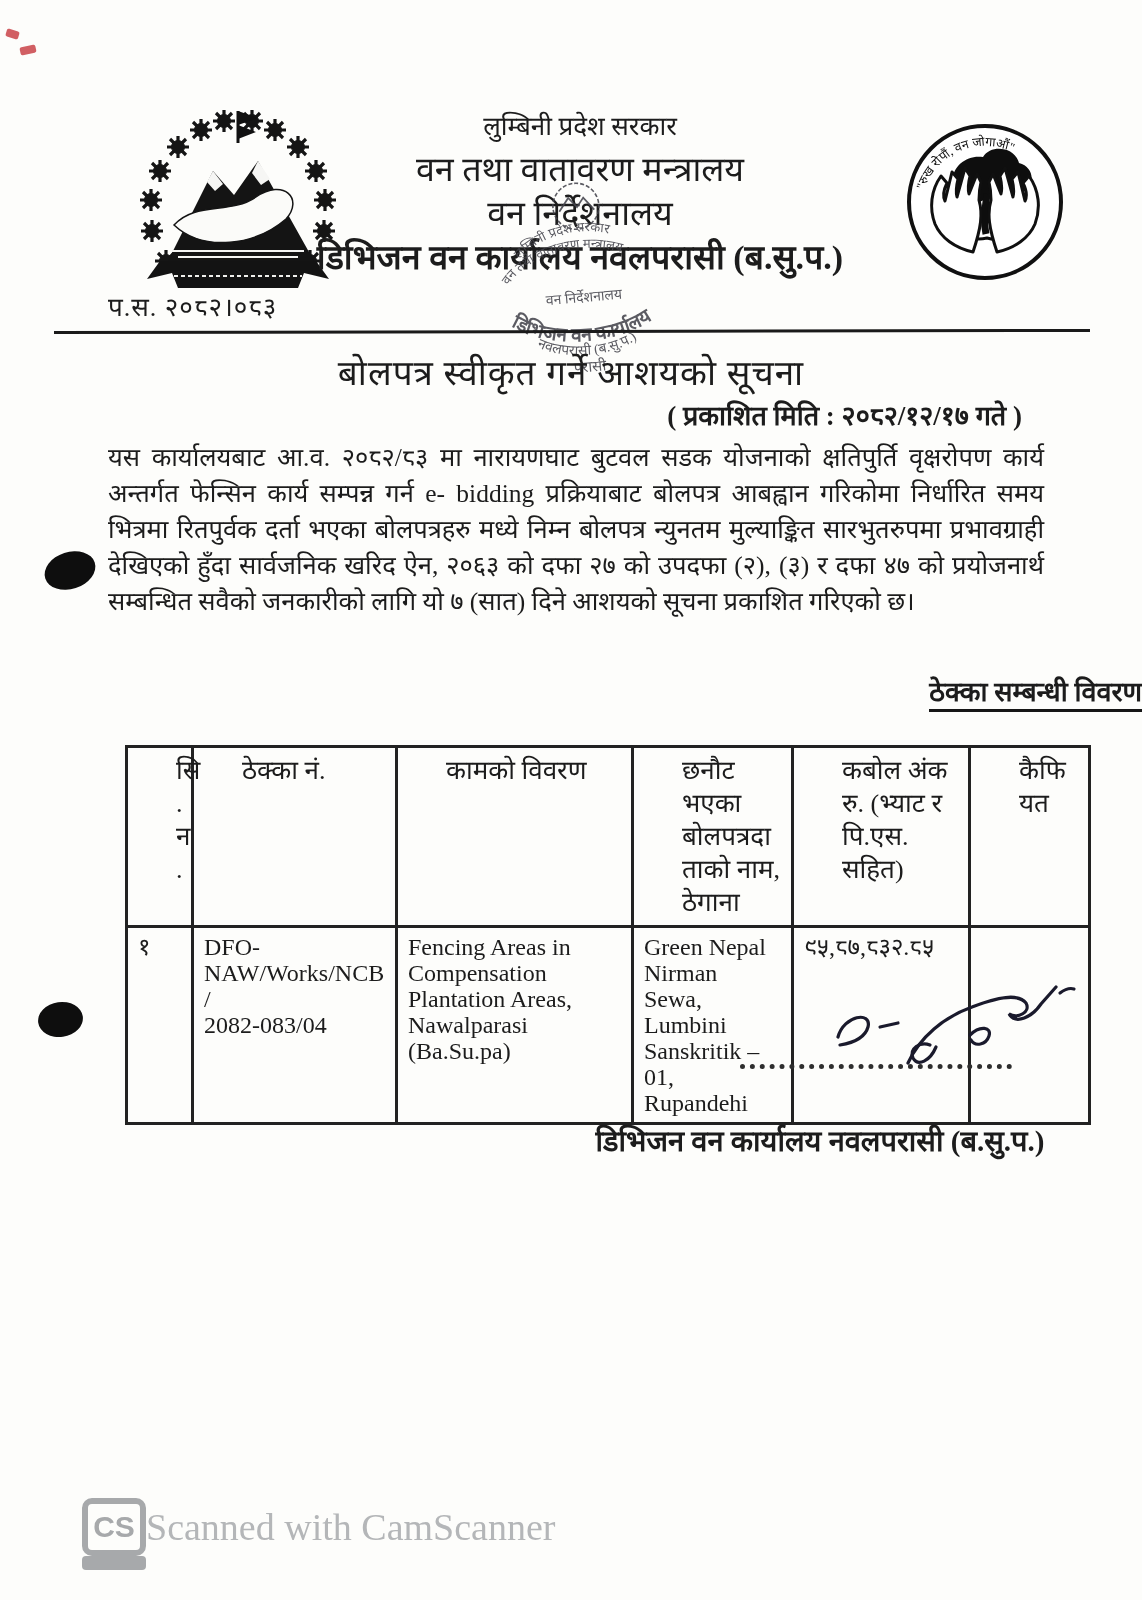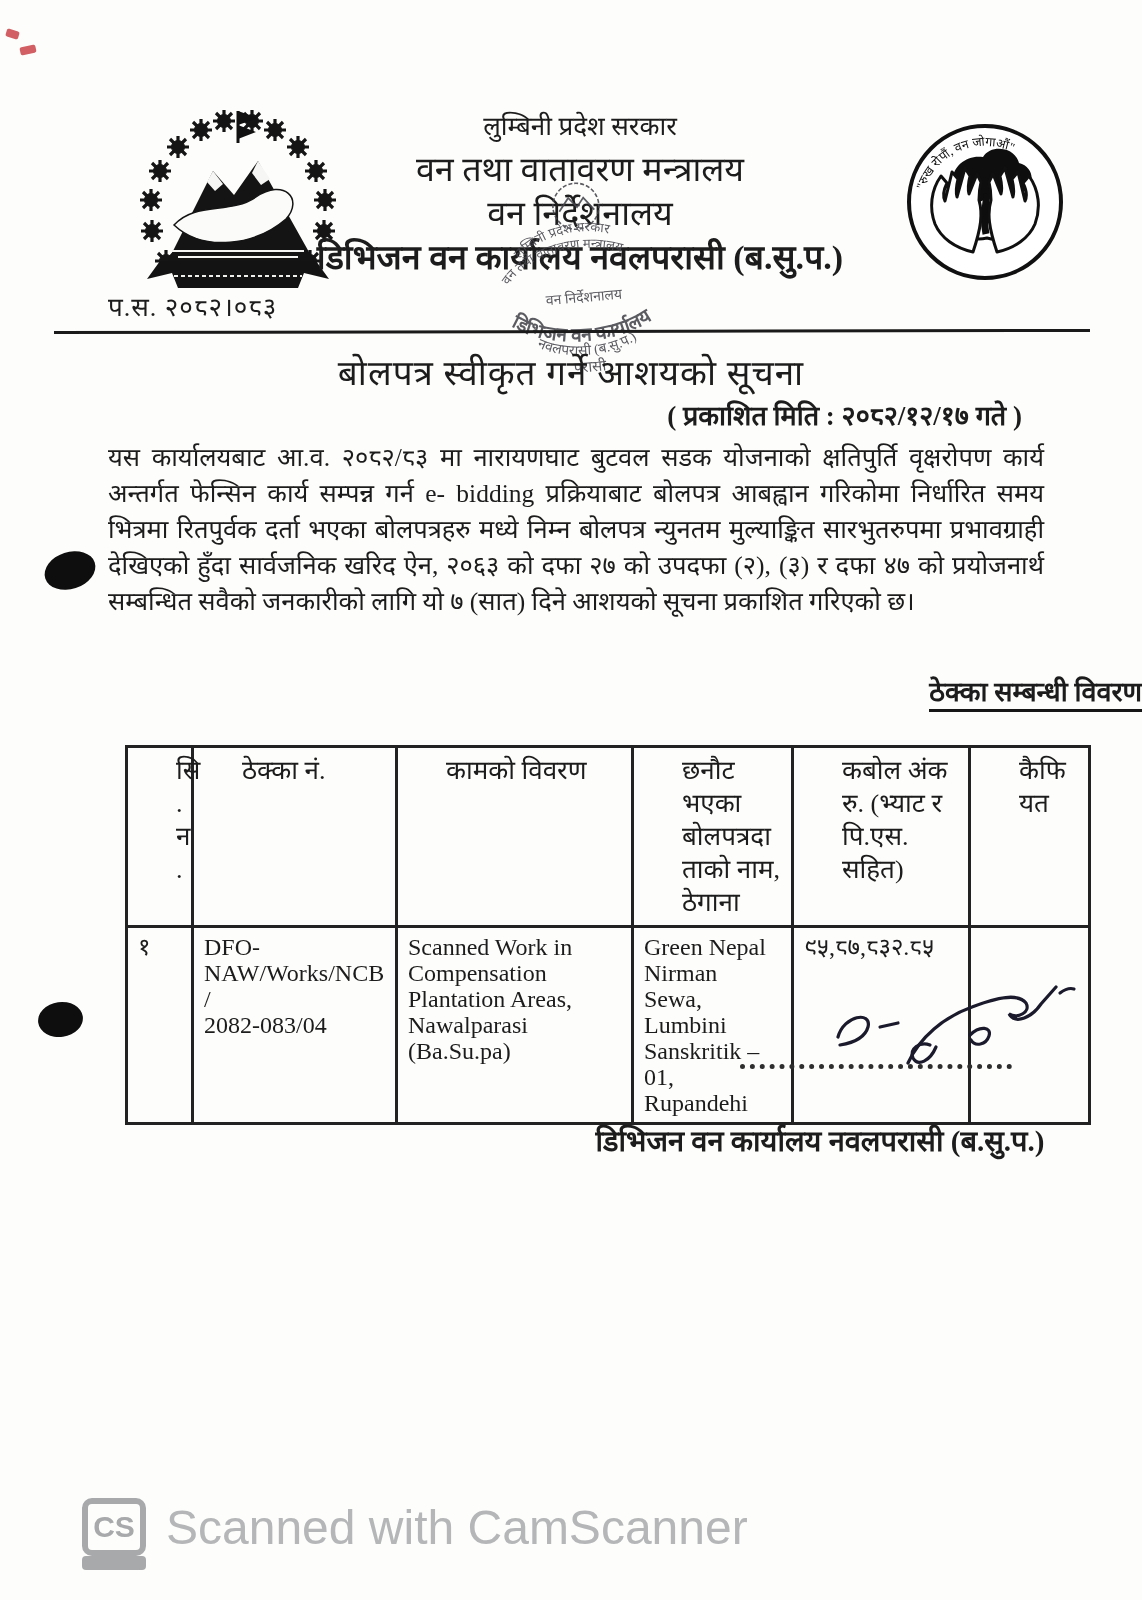--- a/index.html
+++ b/index.html
@@ -46,28 +46,28 @@
   td.contractno{white-space:pre-line;line-height:28px;}
   
   .sigsvg{position:absolute;left:820px;top:975px;width:270px;height:110px;}
   .dotline{position:absolute;left:740px;top:1036px;width:272px;height:28px;
            border-bottom:5px dotted #2e2e2e;}
   .signame{position:absolute;left:760px;top:1082px;width:320px;text-align:center;
            font-size:28px;font-weight:bold;}
   .sigoffice{position:absolute;left:590px;top:1120px;width:460px;text-align:center;
            font-size:29px;font-weight:bold;}
   
-  .cs{position:absolute;left:40px;top:1498px;display:flex;align-items:center;gap:20px;padding-left:42px;}
+  .cs{position:absolute;left:40px;top:1498px;display:flex;align-items:center;padding-left:42px;}
   .csbadge{width:52px;height:46px;border:6px solid #a7a9ab;border-radius:10px;
            display:flex;align-items:center;justify-content:center;
            font-family:"Liberation Sans",sans-serif;font-weight:bold;font-size:30px;
            color:#a7a9ab;position:relative;}
   .csbadge::after{content:"";position:absolute;left:-6px;right:-6px;bottom:-20px;
            height:14px;background:#a7a9ab;border-radius:4px;}
-  .cstext{font-family:Liberation Sans, sans-serif;font-size:48px;color:#b4b6b8;}
+  .cstext{font-family:Liberation Serif, serif;font-size:38px;color:#b4b6b8;}
 </style>
 </head>
 <body>
 
 <div class="page">
 
   <div class="speck s1"></div>
   <div class="speck s2"></div>
 
   <svg class="emblem" viewBox="0 0 200 190">
@@ -171,21 +171,21 @@
       <th>कामको विवरण</th>
       <th class="just">छनौट भएका बोलपत्रदाताको नाम, ठेगाना</th>
       <th class="just">कबोल अंक रु. (भ्याट र पि.एस. सहित)</th>
       <th>कैफियत</th>
     </tr>
     <tr>
       <td class="sn">१</td>
       <td class="contractno">DFO-
 NAW/Works/NCB/
 2082-083/04</td>
-      <td class="just">Scanned Work in Compensation Plantation Areas, Nawalparasi (Ba.Su.pa)</td>
+      <td class="just">Fencing Areas in Compensation Plantation Areas, Nawalparasi (Ba.Su.pa)</td>
       <td class="just">Green Nepal Nirman Sewa, Lumbini Sanskritik – 01, Rupandehi</td>
       <td>९५,८७,८३२.८५</td>
       <td></td>
     </tr>
   </tbody>
     </table>
 
   <svg class="sigsvg" viewBox="0 0 270 110">
     <g fill="none" stroke="#1a1a2c" stroke-width="3.2" stroke-linecap="round">
       <path d="M18,62C24,40 52,36 48,52C45,63 32,68 20,70"></path>

